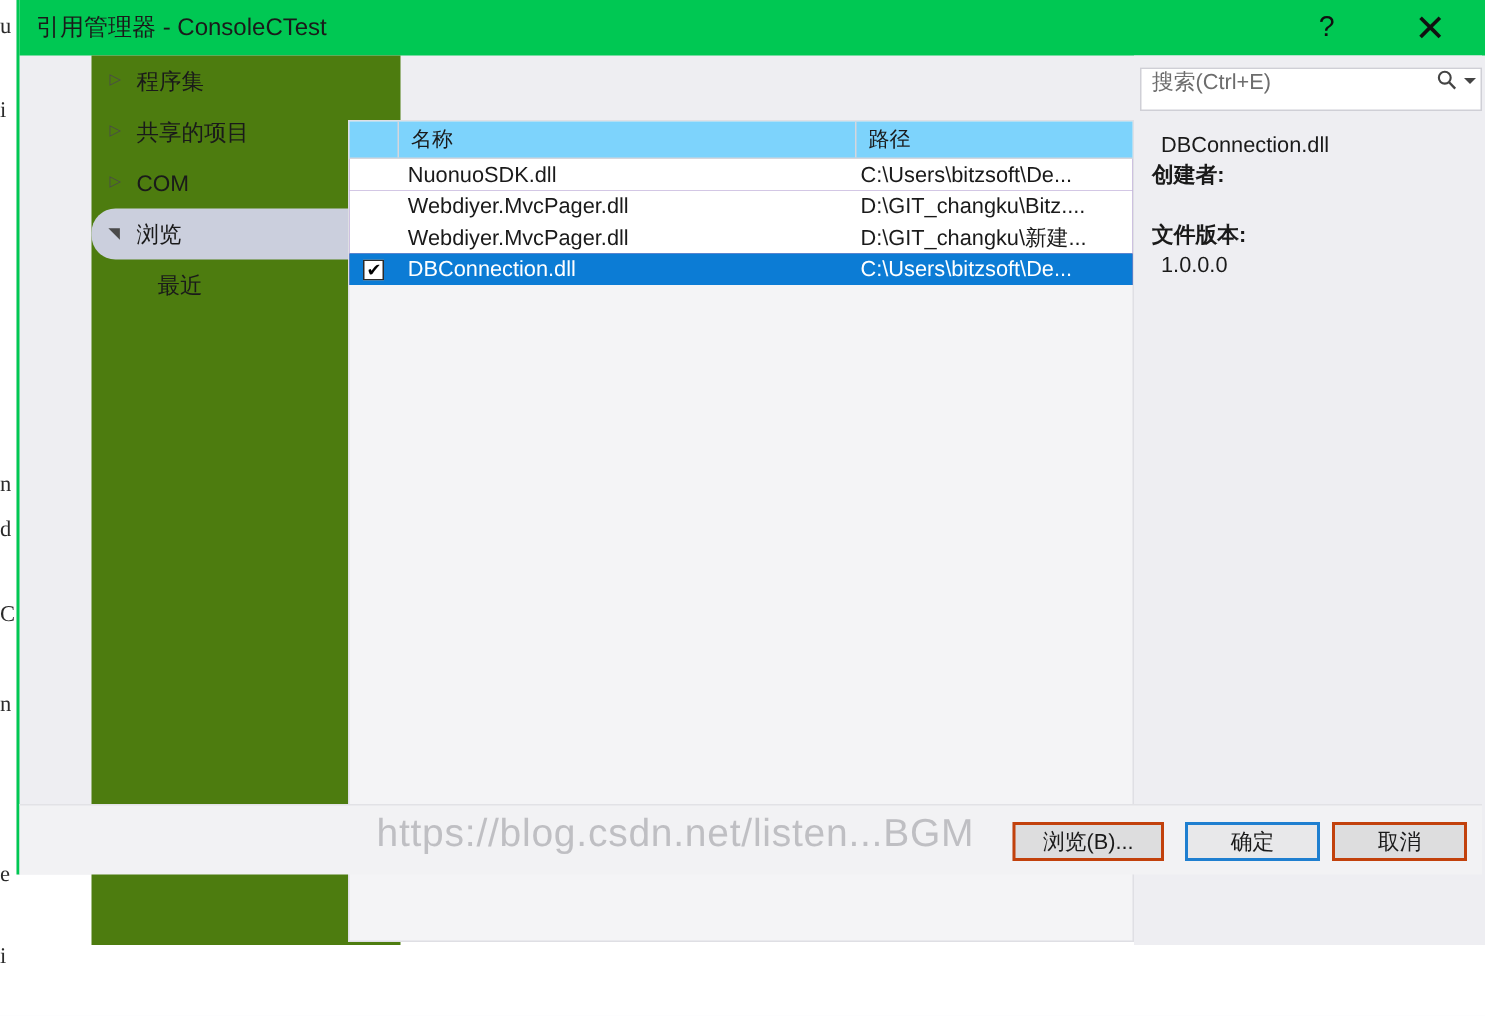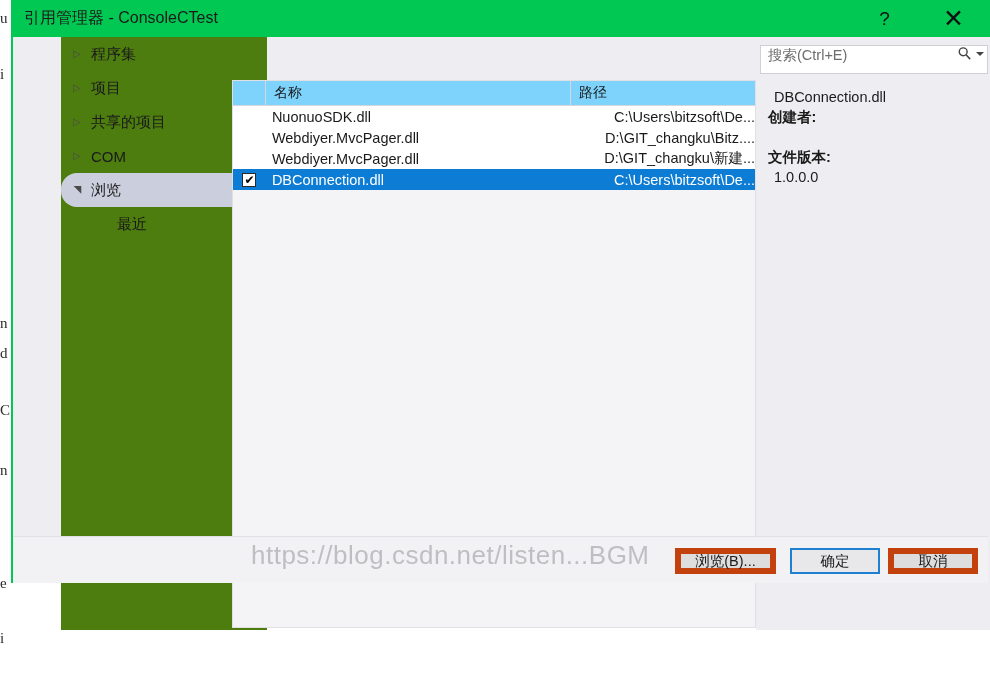--- a/index.html
+++ b/index.html
@@ -92,21 +92,21 @@
   .tri {
     width: 18px;
     display: inline-block;
     font-size: 10px;
     color: #4a4a4a;
     line-height: 1;
   }
   .tri.collapsed::before { content: "\25B7"; }
   .tri.expanded::before  { content: "\25E2"; display:inline-block; transform: rotate(-90deg); }
   .tree-label { white-space: nowrap; }
-  .tree-item.child { padding-left: 56px; }
+  .tree-item.child { padding-left: 44px; }
 
   
   #listpanel {
     position: absolute;
     left: 219px; top: 80px;
     width: 524px; height: 548px;
     background: #f4f4f6;
     border: 1px solid #dfdfe4;
     box-sizing: border-box;
   }
@@ -143,21 +143,21 @@
   }
   .row.selected { background: #0c7cd5; color: #ffffff; }
   .cell {
     box-sizing: border-box;
     white-space: nowrap;
     overflow: hidden;
     padding-left: 8px;
   }
   .cell.chk  { width: 33px; padding-left: 0; display:flex; align-items:center; justify-content:center; }
   .cell.name { width: 305px; padding-left: 6px; }
-  .cell.path { width: 186px; padding-left: 4px; text-align: right; }
+  .cell.path { width: 186px; padding-left: 4px; }
   .checkbox {
     width: 14px; height: 14px;
     background: #ffffff;
     border: 1px solid #2a2a2a;
     display: flex; align-items: center; justify-content: center;
     font-size: 12px; color: #000000; line-height: 1;
     box-sizing: border-box;
   }
   .checkbox.unchecked { visibility: hidden; }
 
@@ -214,21 +214,21 @@
     width: 100%; height: 47px;
     background: #f2f2f4;
     border-top: 1px solid #e2e2e6;
     box-sizing: border-box;
   }
   .dlg-btn {
     position: absolute;
     top: 11px;
     height: 26px;
     background: #ddddde;
-    border: 6px solid #c2410c;
+    border: 2px solid #c2410c;
     font-size: 14.5px;
     color: #1a1a1a;
     display: flex; align-items: center; justify-content: center;
     cursor: default;
     box-sizing: border-box;
     font-family: "Liberation Sans", "DejaVu Sans", sans-serif;
     white-space: nowrap;
   }
   #btn-browse  { left: 662px; width: 101px; }
   #btn-ok      { left: 777px; width: 90px; border: 2px solid #1f7fd0; background:#e8e8ea; }
@@ -265,24 +265,20 @@
   <div id="titlebar">
     <div id="title-text">引用管理器 - ConsoleCTest</div>
     <div class="tb-btn" id="help-btn">?</div>
     <div class="tb-btn" id="close-btn">✕</div>
   </div>
 
   <div id="sidebar">
       <div class="tree-item">
         <span class="tri collapsed"></span>
         <span class="tree-label">程序集</span>
-      </div>
-      <div class="tree-item">
-        <span class="tri collapsed"></span>
-        <span class="tree-label">项目</span>
       </div>
       <div class="tree-item">
         <span class="tri collapsed"></span>
         <span class="tree-label">共享的项目</span>
       </div>
       <div class="tree-item">
         <span class="tri collapsed"></span>
         <span class="tree-label">COM</span>
       </div>
       <div class="tree-item selected">

